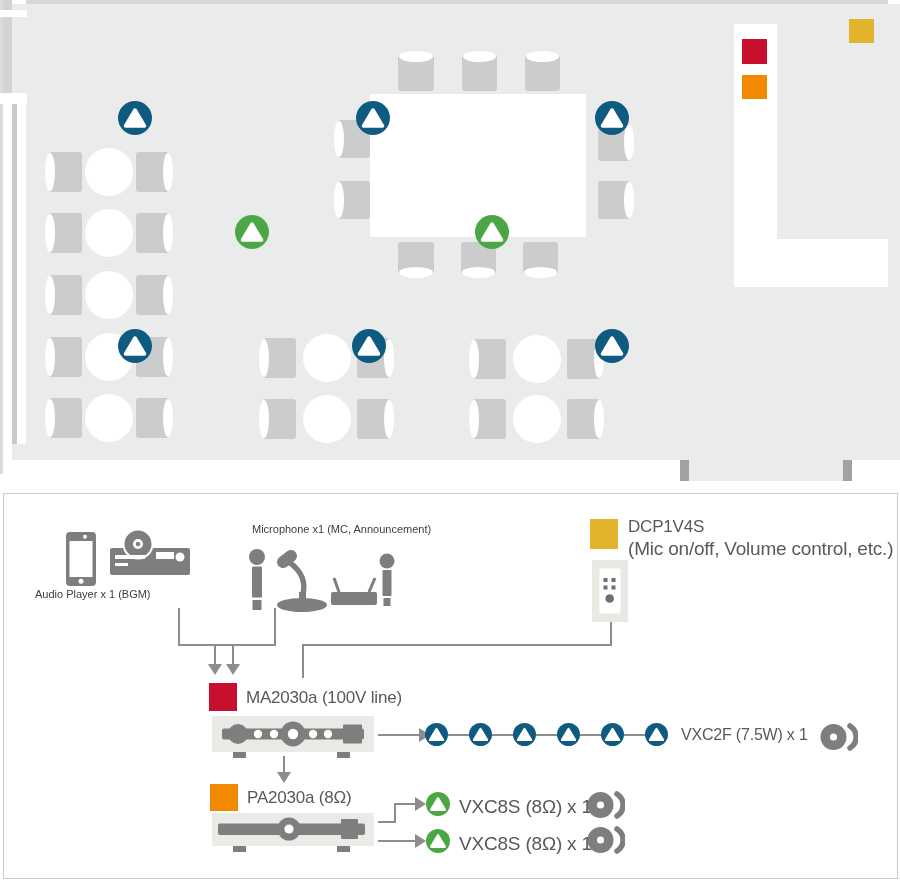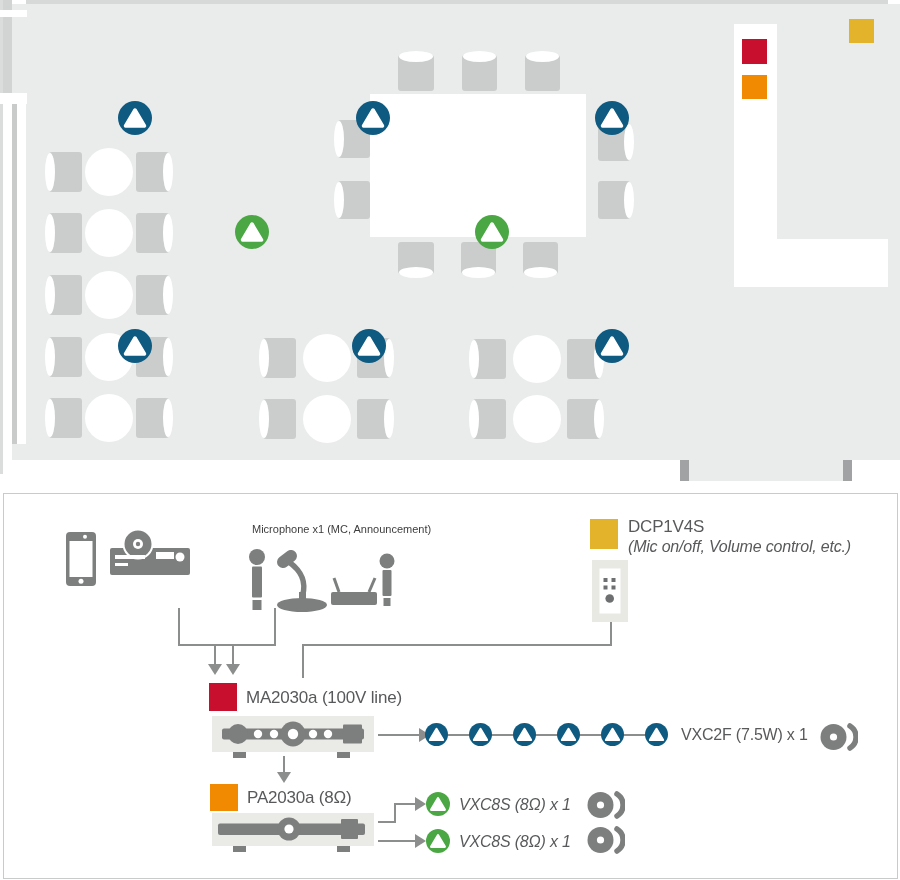--- a/index.html
+++ b/index.html
@@ -33,21 +33,21 @@
   .sq-orange{background:var(--square-orange);}
   .sq-yellow{background:var(--square-yellow);}
 
   
   .panel{left:3px;top:493px;width:893px;height:384px;background:#fff;border:1px solid #c9caca;}
   .dev{fill:var(--device-gray);}
   .dev-bg{fill:#eaeae7;}
   .mark{fill:#6e6f70;}
   .lbl-dark{color:var(--label-dark);font-size:11px;white-space:nowrap;}
   .lbl-gray{color:var(--label-gray);font-size:17px;letter-spacing:-0.2px;white-space:nowrap;}
-  .lbl-sm{font-size:16px;font-style:italic;}
+  .lbl-sm{font-size:19px;}
   .ln{background:var(--line-gray);}
   .arr-d{width:0;height:0;border-left:7px solid transparent;border-right:7px solid transparent;
          border-top:11px solid var(--line-gray);}
   .arr-r{width:0;height:0;border-top:7px solid transparent;border-bottom:7px solid transparent;
          border-left:11px solid var(--line-gray);}
   svg{display:block;}
 </style>
 </head>
 <body>
 
@@ -181,20 +181,21 @@
           <rect class="dev" x="0" y="19" width="80" height="27" rx="2"></rect>
           <circle class="dev" cx="28" cy="15" r="14.5" stroke="#fff" stroke-width="2"></circle>
           <circle cx="28" cy="15" r="5" fill="#fff"></circle>
           <circle class="dev" cx="28" cy="15" r="2.2"></circle>
           <rect x="5" y="26" width="30" height="4" fill="#fff"></rect>
           <rect x="5" y="34" width="13" height="3" fill="#fff"></rect>
           <rect x="46" y="23" width="18" height="7" fill="#fff"></rect>
           <circle cx="70" cy="28" r="4.5" fill="#fff"></circle>
         </svg>
     </div>
+    <div class="abs lbl-dark" style="left:31px;top:94px;">Audio Player x 1 (BGM)</div>
 
     <div class="abs lbl-dark" style="left:248px;top:29px;">Microphone x1 (MC, Announcement)</div>
     <div class="abs" style="left:244px;top:55px;">
       <svg width="18" height="62" viewBox="0 0 18 62">
           <circle class="dev" cx="9" cy="8" r="8"></circle>
           <rect class="dev" x="4" y="17.5" width="10" height="31" rx="1"></rect>
           <rect class="dev" x="4.5" y="51" width="9" height="10"></rect>
         </svg>
     </div>
     <div class="abs" style="left:272px;top:56px;">

